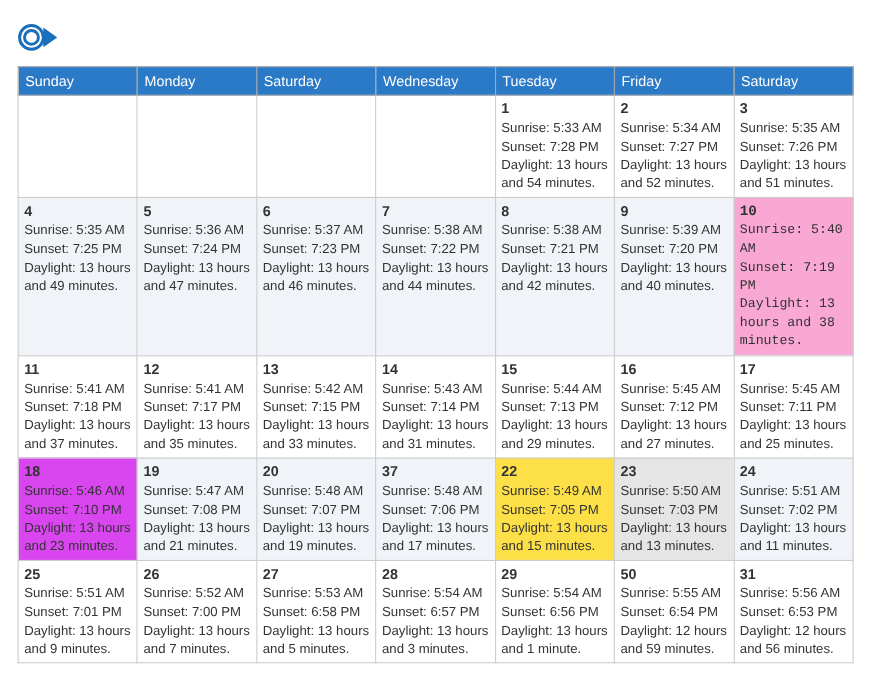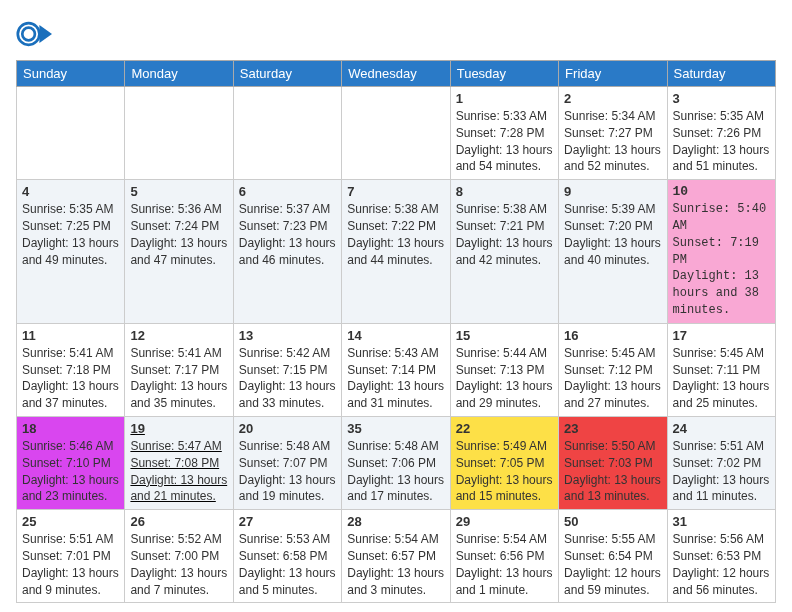--- a/index.html
+++ b/index.html
@@ -194,37 +194,37 @@
         <td>
           <div class="day-num">17</div>
           <div class="day-info">Sunrise: 5:45 AM<br>Sunset: 7:11 PM<br>Daylight: 13 hours and 25 minutes.</div>
         </td>
       </tr>
       <tr>
         <td style="background: #d946ef;">
           <div class="day-num">18</div>
           <div class="day-info">Sunrise: 5:46 AM<br>Sunset: 7:10 PM<br>Daylight: 13 hours and 23 minutes.</div>
         </td>
-        <td style="background: rgb(240, 244, 248); text-decoration: underline;">
+        <td style="background: rgb(240, 244, 248);">
           <div class="day-num">19</div>
           <div class="day-info">Sunrise: 5:47 AM<br>Sunset: 7:08 PM<br>Daylight: 13 hours and 21 minutes.</div>
         </td>
         <td style="background: rgb(240, 244, 248);">
           <div class="day-num">20</div>
           <div class="day-info">Sunrise: 5:48 AM<br>Sunset: 7:07 PM<br>Daylight: 13 hours and 19 minutes.</div>
         </td>
         <td style="background: rgb(240, 244, 248);">
-          <div class="day-num">35</div>
+          <div class="day-num">37</div>
           <div class="day-info">Sunrise: 5:48 AM<br>Sunset: 7:06 PM<br>Daylight: 13 hours and 17 minutes.</div>
         </td>
         <td style="background: #fde047;">
           <div class="day-num">22</div>
           <div class="day-info">Sunrise: 5:49 AM<br>Sunset: 7:05 PM<br>Daylight: 13 hours and 15 minutes.</div>
         </td>
-        <td style="background: #ef4444;">
+        <td style="background: #e5e5e5;">
           <div class="day-num">23</div>
           <div class="day-info">Sunrise: 5:50 AM<br>Sunset: 7:03 PM<br>Daylight: 13 hours and 13 minutes.</div>
         </td>
         <td style="background: rgb(240, 244, 248);">
           <div class="day-num">24</div>
           <div class="day-info">Sunrise: 5:51 AM<br>Sunset: 7:02 PM<br>Daylight: 13 hours and 11 minutes.</div>
         </td>
       </tr>
       <tr>
         <td>

